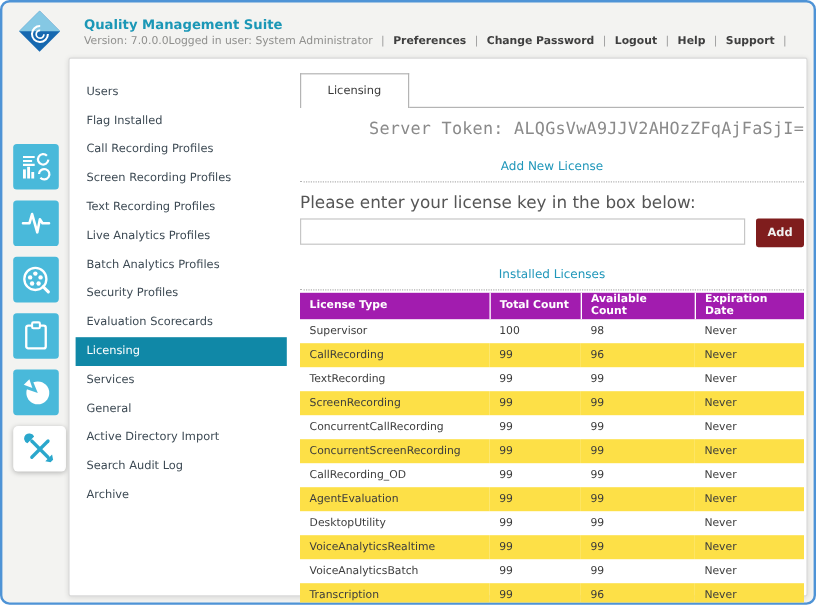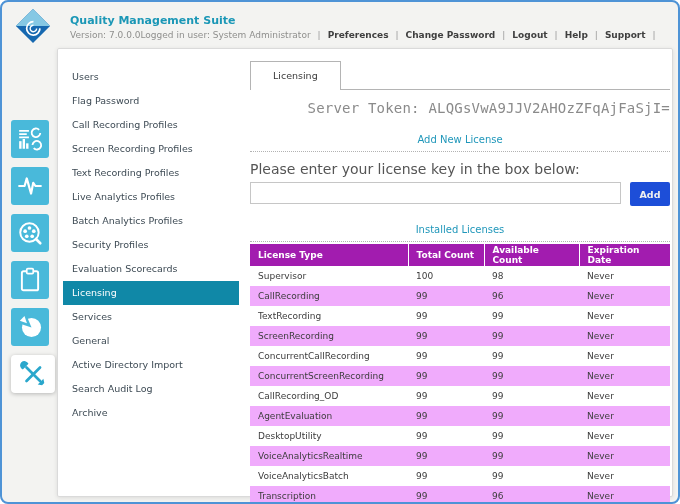--- a/index.html
+++ b/index.html
@@ -36,27 +36,27 @@
   .tab { position:absolute; left:0; top:0; height:29px; line-height:28px; padding:0 22px; background:#fff; border:1px solid #b4b4b4; border-bottom:none; font-size:9.5px; color:#3a3a3a; z-index:2; cursor:pointer; }
 
   .server-token { margin-top:10px; text-align:right; font-family:"DejaVu Sans Mono","Liberation Mono",monospace; font-size:14px; color:#8a8a8a; letter-spacing:.2px; }
 
   .section-heading { margin-top:17px; font-size:10px; line-height:13px; color:#2097ba; padding-bottom:5px; border-bottom:1px dotted #b2b2b2;text-align:center; }
   .section-heading.second { }
 
   .instruction { margin-top:9px; font-size:14px; color:#555; }
   .license-row { margin-top:5px; display:flex; align-items:flex-start; }
   .license-input { flex:1; height:22px; border:1px solid #c6c6c6; background:#fff; font-size:10px; padding:0 5px; outline:none; }
-  .add-btn { width:40px; height:24px; margin-left:9px; background:#1d4ed8; border:none; border-radius:2px; color:#f0f0ef; font-size:9.5px; font-weight:bold; font-family:inherit; cursor:pointer; }
+  .add-btn { width:40px; height:24px; margin-left:9px; background:#7f1d1d; border:none; border-radius:2px; color:#f0f0ef; font-size:9.5px; font-weight:bold; font-family:inherit; cursor:pointer; }
 
   table.licenses { width:100%; margin-top:2px; border-collapse:collapse; table-layout:fixed; }
   .licenses th { background:#a21caf; color:#fff; font-size:9px; font-weight:bold; text-align:left; height:22px; padding:0 8px; border-right:1px solid #fff; }
   .licenses th:last-child { border-right:none; }
   .licenses td { font-size:9px; color:#3c3c3c; height:20px; padding:0 8px; }
-  .licenses tr.alt td { background:#f0abfc; }
+  .licenses tr.alt td { background:#fde047; }
 </style>
 </head>
 <body>
 
 <div class="window">
 
   <div class="app-header">
     <svg class="logo" viewBox="0 0 40 40">
       <polygon points="20,2 38,20 20,38 2,20" fill="#1668b0"></polygon>
       <polygon points="20,2 38,20 2,20" fill="#85c8e4"></polygon>
@@ -140,21 +140,21 @@
         <path d="M2.6 7.8 A4 4 0 1 1 7.8 2.6 L5.2 5.2 Z" fill="#2aa7cc"></path>
         <path d="M21.6 16.4 L16.4 21.6 L20.4 22.4 L22.4 20.4 Z" fill="#2aa7cc"></path>
       </svg>
     </div>
   </div>
 
   <div class="panel">
 
     <div class="nav">
         <div class="nav-item">Users</div>
-        <div class="nav-item">Flag Password</div>
+        <div class="nav-item">Flag Installed</div>
         <div class="nav-item">Call Recording Profiles</div>
         <div class="nav-item">Screen Recording Profiles</div>
         <div class="nav-item">Text Recording Profiles</div>
         <div class="nav-item">Live Analytics Profiles</div>
         <div class="nav-item">Batch Analytics Profiles</div>
         <div class="nav-item">Security Profiles</div>
         <div class="nav-item">Evaluation Scorecards</div>
         <div class="nav-item selected">Licensing</div>
         <div class="nav-item">Services</div>
         <div class="nav-item">General</div>

